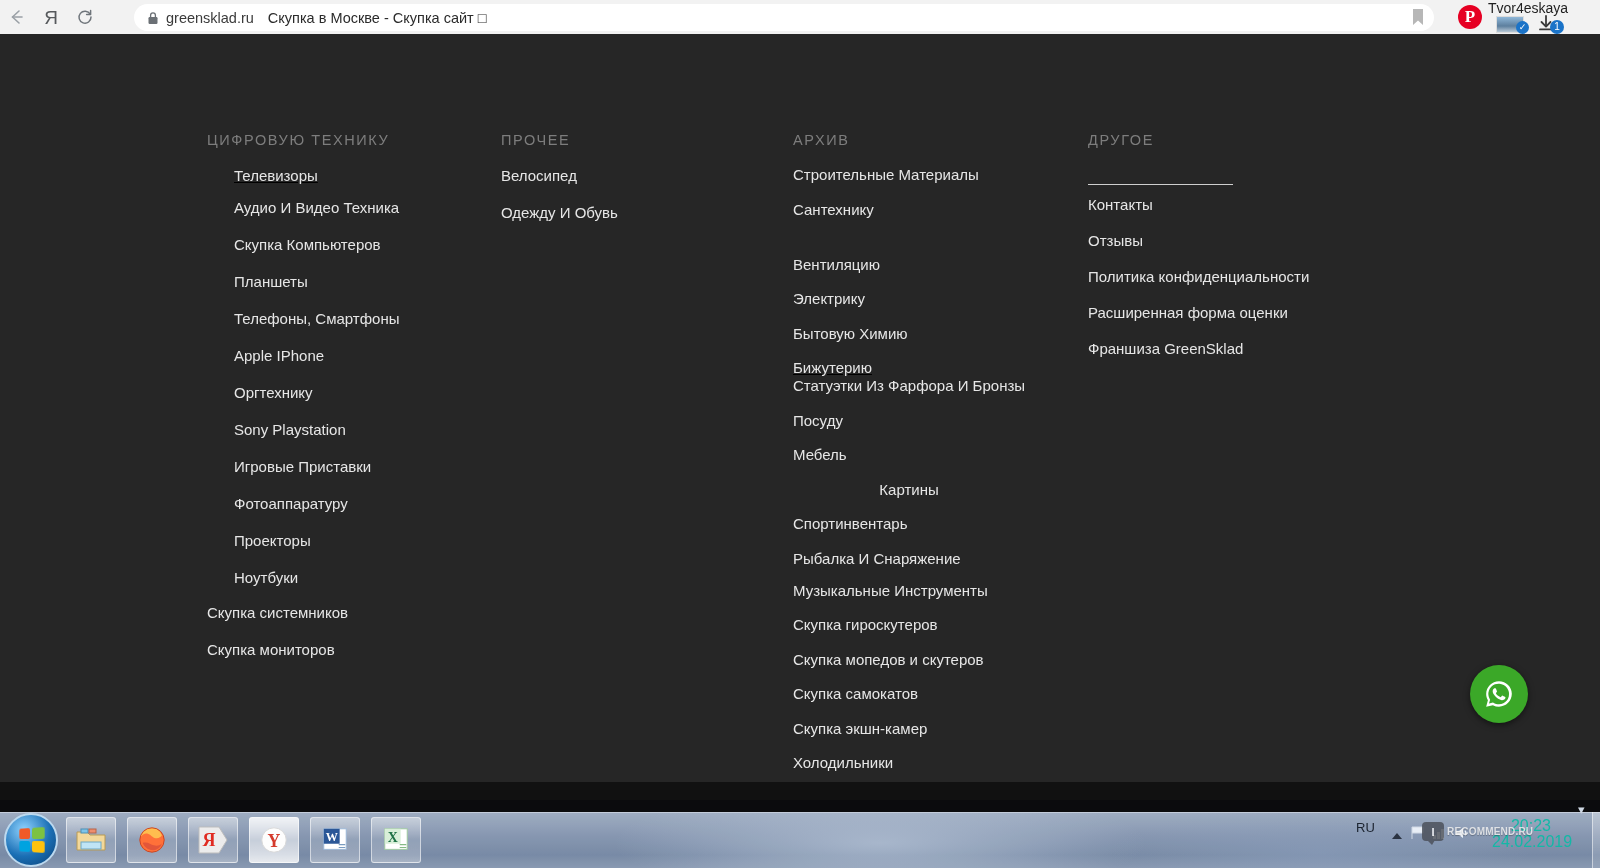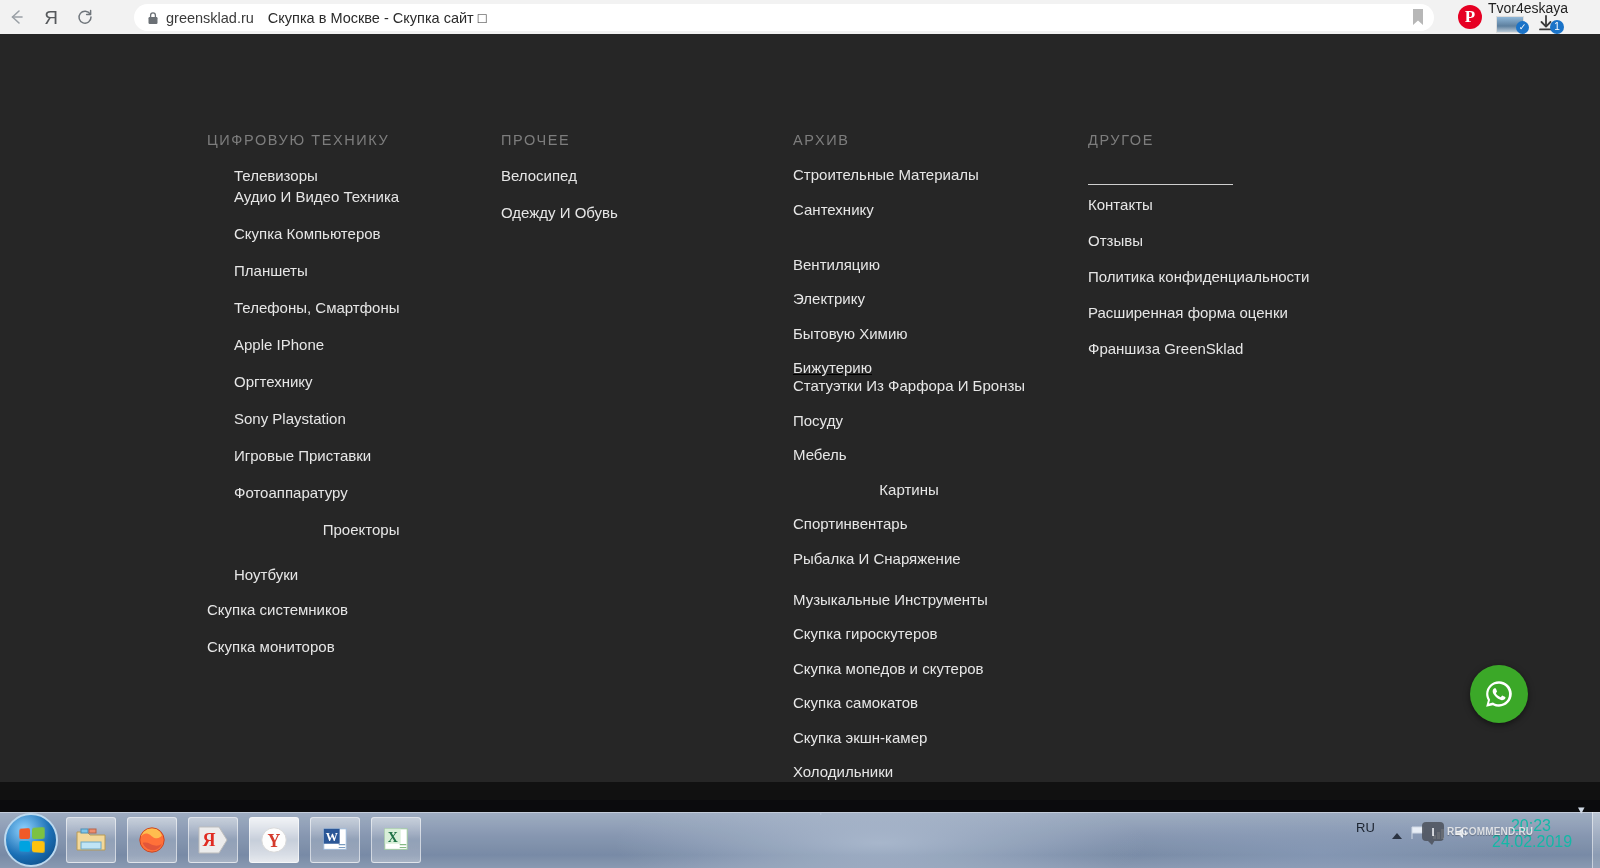--- a/index.html
+++ b/index.html
@@ -294,21 +294,21 @@
     </svg>
   </span>
   <span class="download-badge">1</span>
 </div>
 
 <div class="page">
 
   <div class="col" id="col1">
     <div class="col-heading">ЦИФРОВУЮ ТЕХНИКУ</div>
     <ul class="sub-list" style="margin-top:20px;">
-      <li style="margin-bottom:6px;">
+      <li style="margin-bottom:17px;text-decoration:underline;">
           <a class="menu-link" href="#">Телевизоры</a>
         </li>
       <li style="margin-bottom:22px;">
           <a class="menu-link" href="#">Аудио И Видео Техника</a>
         </li>
       <li style="margin-bottom:22px;">
           <a class="menu-link" href="#">Скупка Компьютеров</a>
         </li>
       <li style="margin-bottom:22px;">
           <a class="menu-link" href="#">Планшеты</a>
@@ -324,21 +324,21 @@
         </li>
       <li style="margin-bottom:22px;">
           <a class="menu-link" href="#">Sony Playstation</a>
         </li>
       <li style="margin-bottom:22px;">
           <a class="menu-link" href="#">Игровые Приставки</a>
         </li>
       <li style="margin-bottom:22px;">
           <a class="menu-link" href="#">Фотоаппаратуру</a>
         </li>
-      <li style="margin-bottom:30px;text-align:right;">
+      <li style="margin-bottom:22px;">
           <a class="menu-link" href="#">Проекторы</a>
         </li>
       <li style="margin-bottom:20px;">
           <a class="menu-link" href="#">Ноутбуки</a>
         </li>
     </ul>
     <ul class="root-list">
       <li style="margin-bottom:22px;">
           <a class="menu-link" href="#">Скупка системников</a>
         </li>
@@ -389,21 +389,21 @@
         </li>
       <li style="margin-bottom:19.5px;">
           <a class="menu-link" href="#">Мебель</a>
         </li>
       <li style="margin-bottom:19.5px;text-align:center;">
           <a class="menu-link" href="#">Картины</a>
         </li>
       <li style="margin-bottom:19.5px;">
           <a class="menu-link" href="#">Спортинвентарь</a>
         </li>
-      <li style="margin-bottom:26px;">
+      <li style="margin-bottom:17px;">
           <a class="menu-link" href="#">Рыбалка И Снаряжение</a>
         </li>
       <li style="margin-bottom:19.5px;">
           <a class="menu-link" href="#">Музыкальные Инструменты</a>
         </li>
       <li style="margin-bottom:19.5px;">
           <a class="menu-link" href="#">Скупка гироскутеров</a>
         </li>
       <li style="margin-bottom:19.5px;">
           <a class="menu-link" href="#">Скупка мопедов и скутеров</a>

